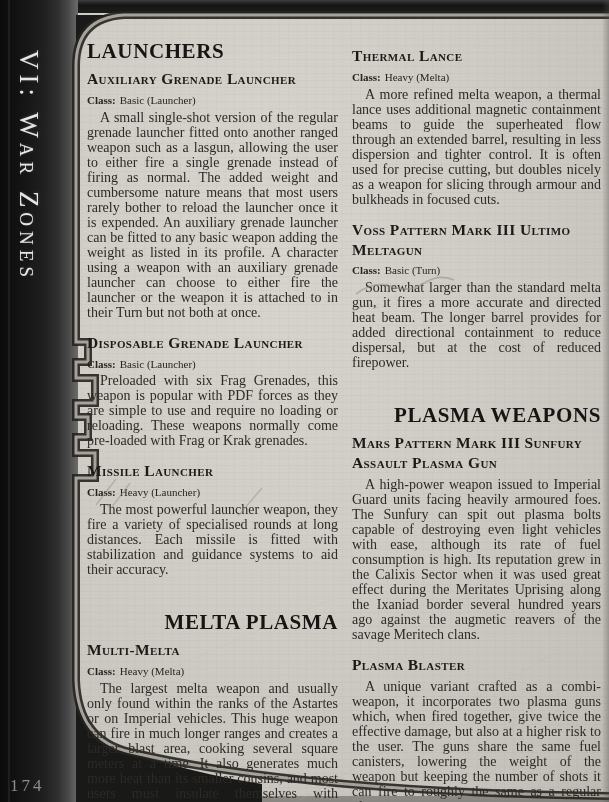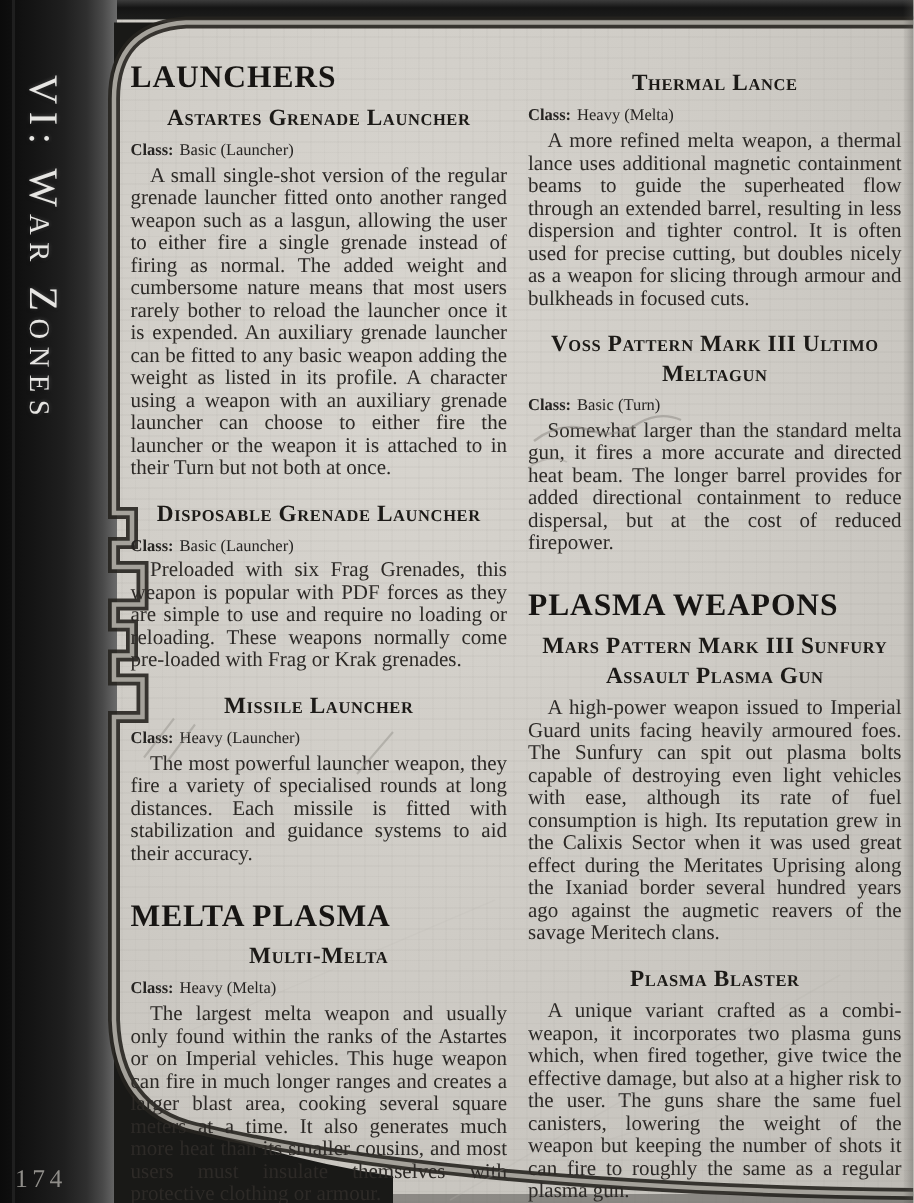--- a/index.html
+++ b/index.html
@@ -47,26 +47,26 @@
   svg.frame, svg.marks { position: absolute; inset: 0; pointer-events: none; }
 
   .col { position: absolute; color: #2b2826; }
   .col-left  { left: 87px;  top: 40px; width: 251px; }
   .col-right { left: 352px; top: 46px; width: 249px; }
 
   .chapter-head {
     font-size: 21px; font-weight: bold; color: #171513;
     letter-spacing: .6px; margin: 0 0 7px 0; line-height: 1.05;
   }
-  .chapter-head.mt { margin-top: 22px; }
+  .chapter-head.mt { margin-top: 34px; text-align: right; }
   .weapon { margin-bottom: 13px; }
   .weapon-title {
     font-variant: small-caps; font-weight: bold;
     font-size: 15.5px; letter-spacing: .4px; color: #1c1a17;
-    margin: 0 0 4px 0; line-height: 1.28; text-align: center;
+    margin: 0 0 4px 0; line-height: 1.28;
   }
   .class-line { font-size: 11px; margin: 0 0 2px 0; line-height: 1.35; color: #262422; font-family: Liberation Serif, serif; }
   .class-label { font-weight: bold; margin-right: 4px; }
   .body-text {
     font-size: 14px; line-height: 15px; text-align: justify;
     text-indent: 13px; margin: 0; color: #2d2a27;
   }
   .illustration { position: relative; }
   .illo-multimelta { margin: 6px 0 0 -4px; }
   .illo-blaster { margin: -12px 0 0 0; }
@@ -93,21 +93,21 @@
   <path d="M 76 680 Q 78 740 130 752 Q 200 775 262 784 L 262 802 L 76 802 Z" fill="#191917"></path>
   <rect x="262" y="796" width="347" height="6" fill="#5a5854" opacity="0.55"></rect>
   <path d="M 609 15 L 124 15 Q 76 18 76 66 V 342 h 12 v 20 h -12 v 16 h 19 v 25 h -19 v 14 h 12 v 20 h -12 v 16 h 19 v 25 h -19 V 680 Q 78 740 130 752 Q 300 792 609 796" fill="none" stroke="#26241f" stroke-width="8" opacity="0.9"></path>
   <path d="M 609 15 L 124 15 Q 76 18 76 66 V 342 h 12 v 20 h -12 v 16 h 19 v 25 h -19 v 14 h 12 v 20 h -12 v 16 h 19 v 25 h -19 V 680 Q 78 740 130 752 Q 300 792 609 796" fill="none" stroke="#a5a29b" stroke-width="3"></path>
 </svg>
 
 <div class="col col-left">
   <h1 class="chapter-head">LAUNCHERS</h1>
 
   <section class="weapon">
-    <h2 class="weapon-title">Astartes Grenade Launcher</h2>
+    <h2 class="weapon-title">Auxiliary Grenade Launcher</h2>
     <p class="class-line"><span class="class-label">Class:</span><span>Basic (Launcher)</span></p>
     <p class="body-text">A small single-shot version of the regular grenade launcher fitted onto another ranged weapon such as a lasgun, allowing the user to either fire a single grenade instead of firing as normal. The added weight and cumbersome nature means that most users rarely bother to reload the launcher once it is expended. An auxiliary grenade launcher can be fitted to any basic weapon adding the weight as listed in its profile. A character using a weapon with an auxiliary grenade launcher can choose to either fire the launcher or the weapon it is attached to in their Turn but not both at once.</p>
   </section>
 
   <section class="weapon">
     <h2 class="weapon-title">Disposable Grenade Launcher</h2>
     <p class="class-line"><span class="class-label">Class:</span><span>Basic (Launcher)</span></p>
     <p class="body-text">Preloaded with six Frag Grenades, this weapon is popular with PDF forces as they are simple to use and require no loading or reloading. These weapons normally come pre-loaded with Frag or Krak grenades.</p>
   </section>
 

